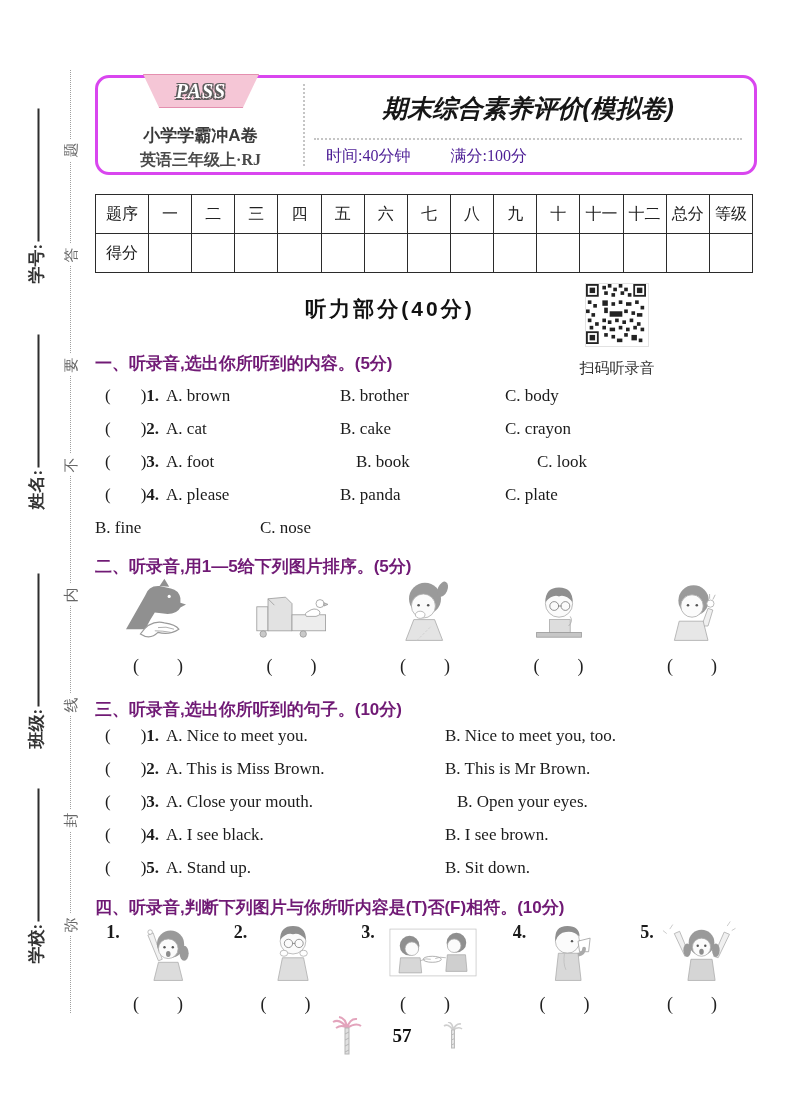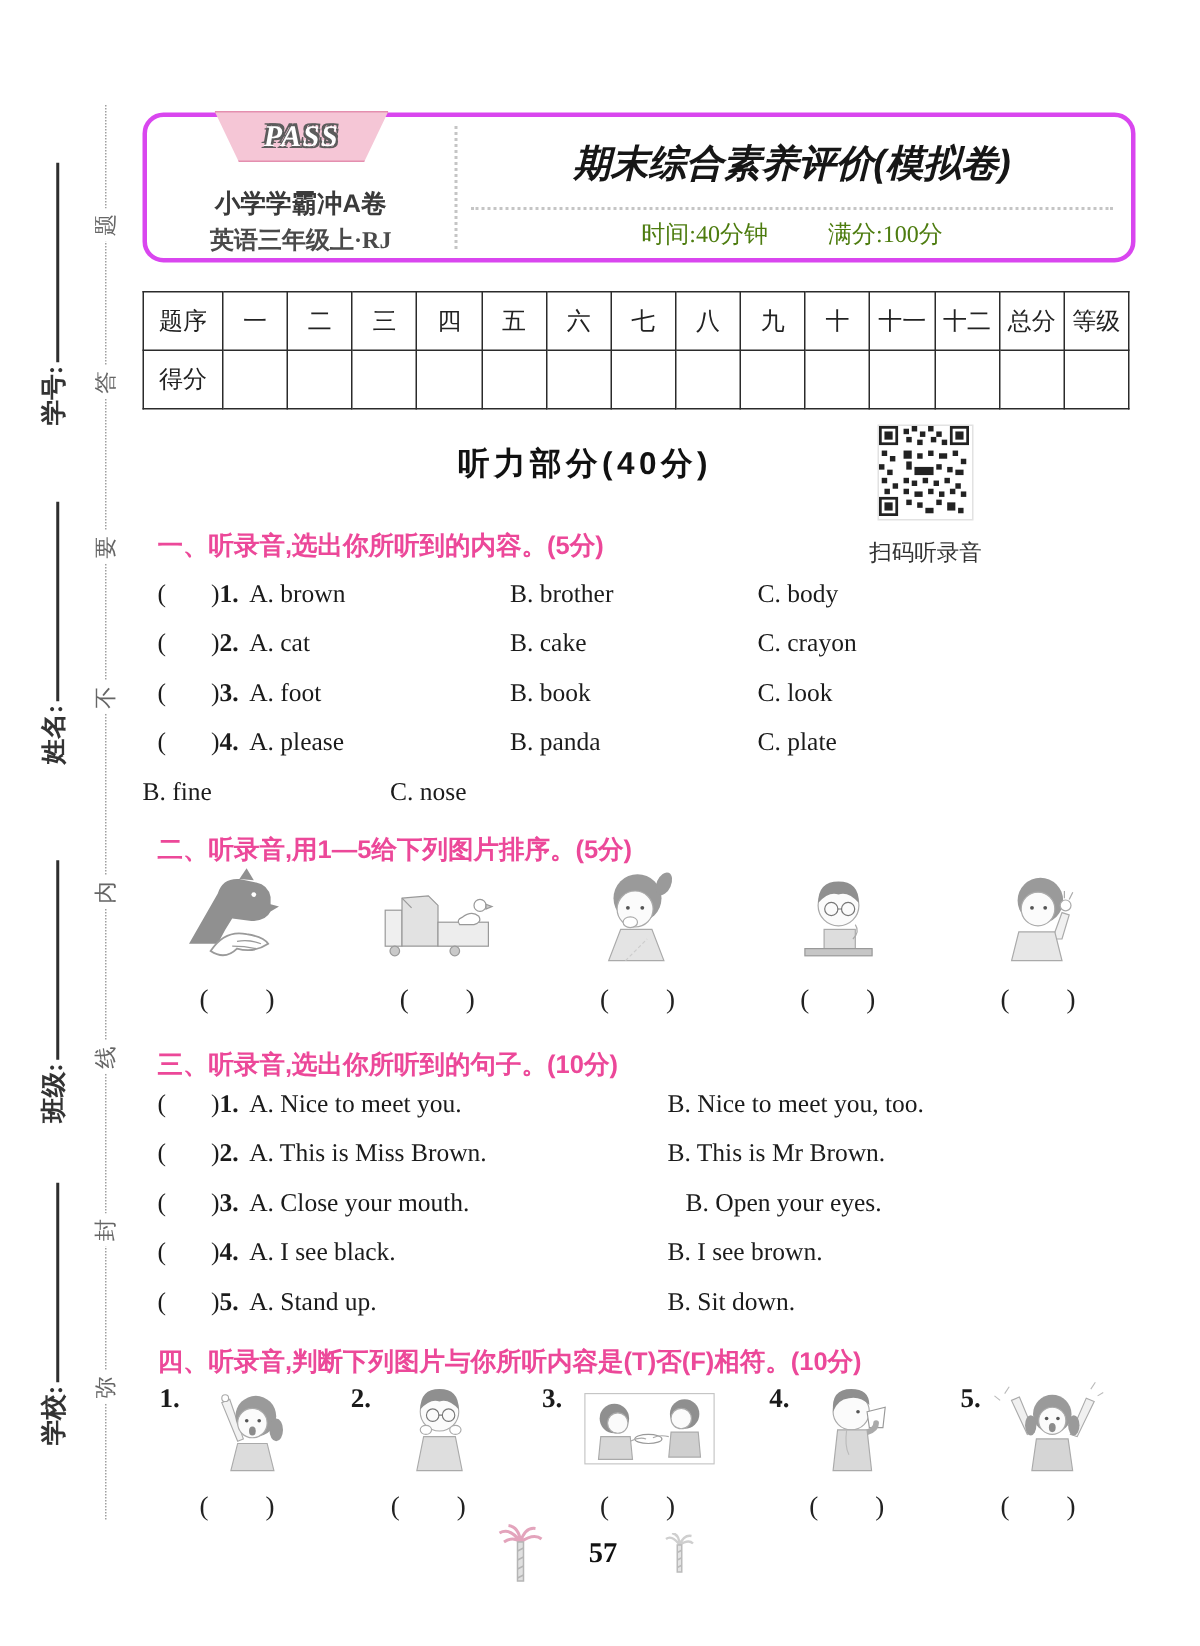--- a/index.html
+++ b/index.html
@@ -27,38 +27,38 @@
         font-size:20px;color:#fff;letter-spacing:1px;
         text-shadow:-1.5px -1.5px 0 #5c5c5c,1.5px -1.5px 0 #5c5c5c,-1.5px 1.5px 0 #5c5c5c,1.5px 1.5px 0 #5c5c5c;}
   .series{left:0;top:46px;width:205px;text-align:center;font-family:"Liberation Sans",sans-serif;
         font-weight:bold;font-size:17px;color:#3a3a3a;}
   .subject{left:0;top:72px;width:205px;text-align:center;font-family:"Liberation Serif",serif;
         font-weight:bold;font-size:16px;color:#4a4a4a;}
   .v-divider{left:205px;top:6px;height:82px;border-left:2px dotted #c5c5c5;width:0;}
   .main-title{left:210px;top:14px;width:440px;text-align:center;
         font-family:"Liberation Sans",sans-serif;font-weight:bold;font-size:25px;color:#161616;font-style:italic;}
   .hr-dot{left:216px;top:60px;width:428px;border-top:2px dotted #c5c5c5;height:0;}
-  .time-row{left:210px;top:68px;width:440px;text-align:center;font-size:16px;color:#4d7c0f;}
+  .time-row{left:210px;top:68px;width:440px;font-size:16px;color:#4c1d95;}
   .time-row span{margin:0 18px;}
 
   
   .score-table{left:95px;top:194px;width:658px;border-collapse:collapse;table-layout:fixed;}
   .score-table td{border:1.5px solid #2b2b2b;height:36px;text-align:center;
         font-size:16px;color:#222;font-family:"Liberation Serif",serif;}
   .score-table td.first{width:50px;}
 
   
   .listen-title{left:95px;top:295px;width:590px;text-align:center;
         font-family:"Liberation Sans",sans-serif;font-weight:bold;font-size:21px;
         letter-spacing:3px;color:#111;}
   .qr-wrap{left:585px;top:283px;width:62px;height:62px;border:1px solid #e2e2e2;background:#fff;}
   .qr-caption{left:567px;top:349px;width:100px;text-align:center;font-size:15px;color:#333;margin-top:10px;}
 
-  .sec-heading{left:105px;width:660px;font-family:"Liberation Sans",sans-serif;
-        font-weight:bold;font-size:17px;color:#ec4899;}
+  .sec-heading{left:95px;width:660px;font-family:"Liberation Sans",sans-serif;
+        font-weight:bold;font-size:17px;color:#701a75;}
 
   
   .q-row{left:95px;width:660px;height:26px;display:flex;font-size:17px;}
   .q-row .c1{width:245px;padding-left:10px;box-sizing:border-box;}
   .q-row .c1w{width:350px;padding-left:10px;box-sizing:border-box;}
   .q-row .c2{width:165px;}
   .q-row b{margin-right:5px;}
   .gap28{display:inline-block;width:30px;}
   .gap36{display:inline-block;width:38px;}
   .q-row .optA{margin-left:2px;}
@@ -234,21 +234,21 @@
   <div class="abs q-row" style="top:386px;">
     <span class="c1"><span>(</span><span class="gap28"></span><span>)</span><b>1.</b><span class="optA">A. brown</span></span>
     <span class="c2">B. brother</span>
     <span>C. body</span>
   </div>
   <div class="abs q-row" style="top:419px;">
     <span class="c1"><span>(</span><span class="gap28"></span><span>)</span><b>2.</b><span class="optA">A. cat</span></span>
     <span class="c2">B. cake</span>
     <span>C. crayon</span>
   </div>
-  <div class="abs q-row" style="top:452px;">
+  <div class="abs q-row" style="top:452px;gap:16px;">
     <span class="c1"><span>(</span><span class="gap28"></span><span>)</span><b>3.</b><span class="optA">A. foot</span></span>
     <span class="c2">B. book</span>
     <span>C. look</span>
   </div>
   <div class="abs q-row" style="top:485px;">
     <span class="c1"><span>(</span><span class="gap28"></span><span>)</span><b>4.</b><span class="optA">A. please</span></span>
     <span class="c2">B. panda</span>
     <span>C. plate</span>
   </div>
   <div class="abs q-row" style="top:518px;">

